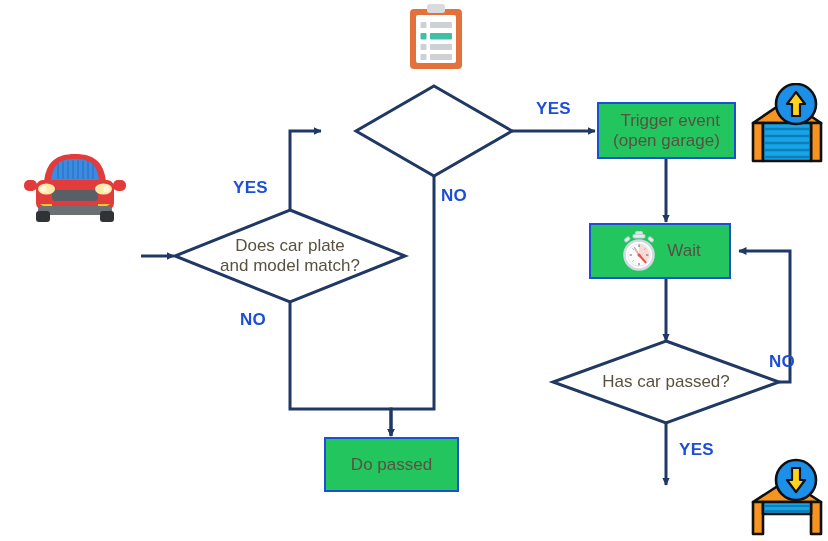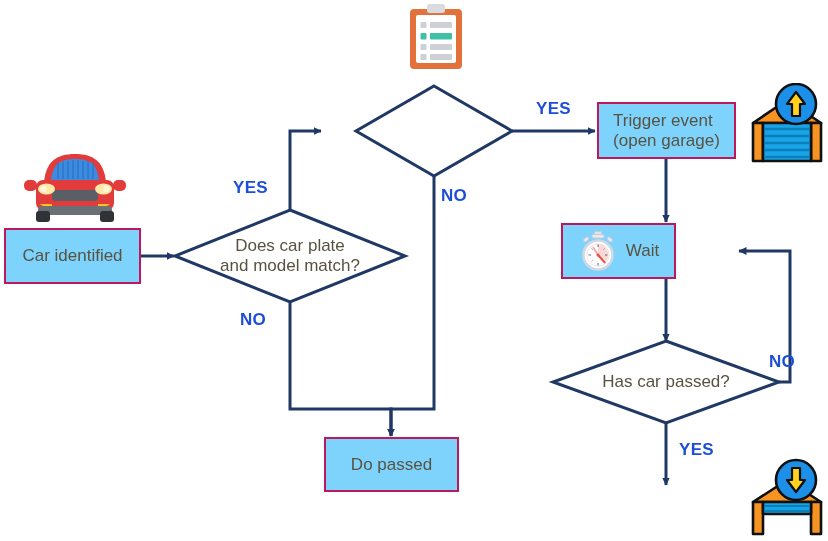--- a/index.html
+++ b/index.html
@@ -4,22 +4,22 @@
 <style>
   html,body{margin:0;padding:0;background:#ffffff;}
   body{
     font-family:"Liberation Sans", sans-serif;
     width:828px;height:541px;position:relative;overflow:hidden;
   }
   #canvas{position:absolute;left:0;top:0;width:828px;height:541px;}
   .layer-svg{position:absolute;left:0;top:0;width:828px;height:541px;}
   .node{position:absolute;box-sizing:border-box;display:flex;align-items:center;justify-content:center;}
   .proc{
-    border:2px solid #be185d;background:#7dd3fc;
-    color:#595241;font-size:17px;line-height:1.15;text-align:left;
+    border:2px solid #1d4ed8;background:#22c55e;
+    color:#595241;font-size:17px;line-height:1.15;text-align:right;
   }
   .proc-label{white-space:pre-line;color:#595241;}
   .diamond-label{
     position:absolute;color:#595241;font-size:17px;line-height:1.15;
     text-align:center;white-space:pre-line;
     display:flex;align-items:center;justify-content:center;
   }
   .edge-label{
     position:absolute;color:#1d4ed8;font-weight:bold;font-size:17px;
     letter-spacing:.3px;
@@ -60,30 +60,27 @@
       <line x1="666" y1="423" x2="666" y2="485" marker-end="url(#arrow)"></line>
     </g>
 
     <g stroke="#1F3864" stroke-width="3" fill="#ffffff">
       <polygon points="290,210 405,256 290,302 175,256"></polygon>
       <polygon points="434,86 512,131 434,176 356,131"></polygon>
       <polygon points="666,341 779,382 666,423 553,382"></polygon>
     </g>
   </svg>
 
-  <div class="node proc" style="left:4px;top:228px;width:137px;height:56px;">
-    <span class="proc-label">Car identified</span>
-  </div>
 
   <div class="node proc" style="left:597px;top:102px;width:139px;height:57px;">
     <span class="proc-label">Trigger event
 (open garage)</span>
   </div>
 
-  <div class="node proc" style="left:561px;top:223px;width:115px;height:56px;">
+  <div class="node proc" style="left:589px;top:223px;width:142px;height:56px;">
     <span class="wait-inner">
 
       <svg class="icon-stopwatch" width="40" height="42" viewBox="0 0 40 42" style="position:relative;top:0;">
         <g>
           <rect x="16.5" y="1.5" width="7" height="4" rx="1" fill="#dfe3ea" stroke="#c6ccd6" stroke-width="1"></rect>
           <rect x="14" y="4.5" width="12" height="3.5" rx="1.2" fill="#e7eaf0" stroke="#c6ccd6" stroke-width="1"></rect>
           <rect x="5.5" y="8" width="5.5" height="3.2" rx="1.2" fill="#e7eaf0" stroke="#c6ccd6" stroke-width="1" transform="rotate(-40 8 9.6)"></rect>
           <rect x="29" y="8" width="5.5" height="3.2" rx="1.2" fill="#e7eaf0" stroke="#c6ccd6" stroke-width="1" transform="rotate(40 32 9.6)"></rect>
           <circle cx="20" cy="25" r="14.5" fill="#ffffff" stroke="#d3d8e0" stroke-width="2.6"></circle>
           <circle cx="20" cy="25" r="11.2" fill="#ffffff" stroke="#e4e8ee" stroke-width="1"></circle>

